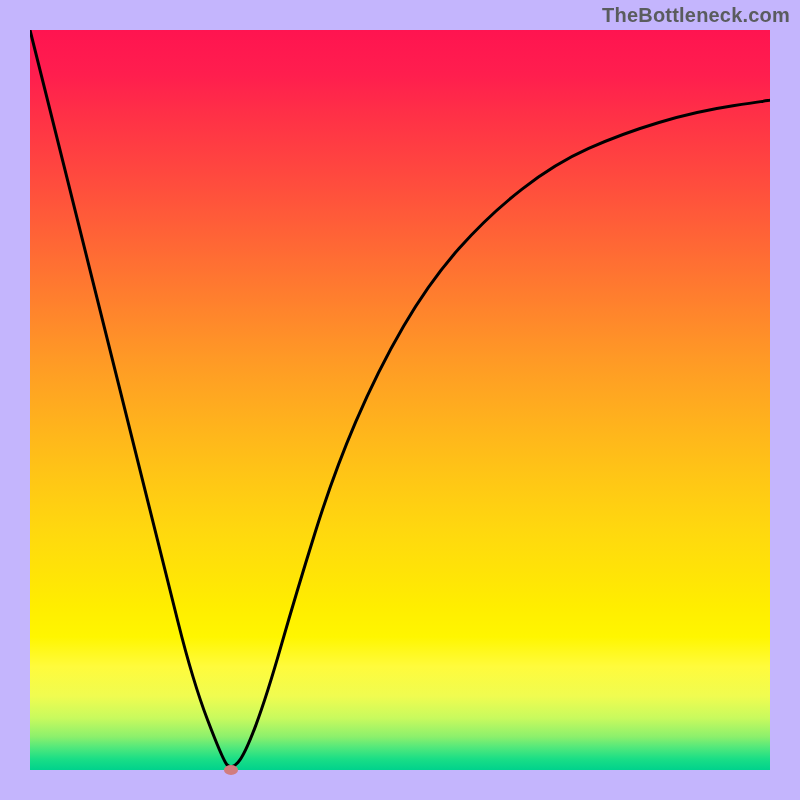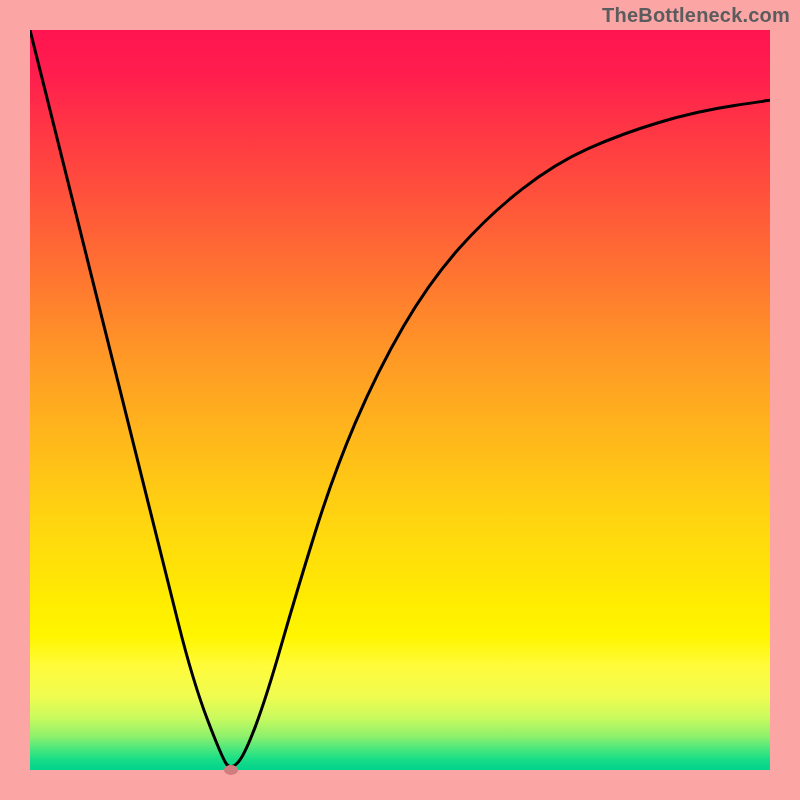--- a/index.html
+++ b/index.html
@@ -8,21 +8,21 @@
     width: 800px;
     height: 800px;
     overflow: hidden;
     font-family: Arial, Helvetica, sans-serif;
     background: #000;
   }
   .frame {
     position: relative;
     width: 800px;
     height: 800px;
-    background: #fca5a5;
+    background: #c4b5fd;
   }
   .plot-area {
     position: absolute;
     left: 30px;
     top: 30px;
     width: 740px;
     height: 740px;
     
     background: linear-gradient(
       to bottom,

